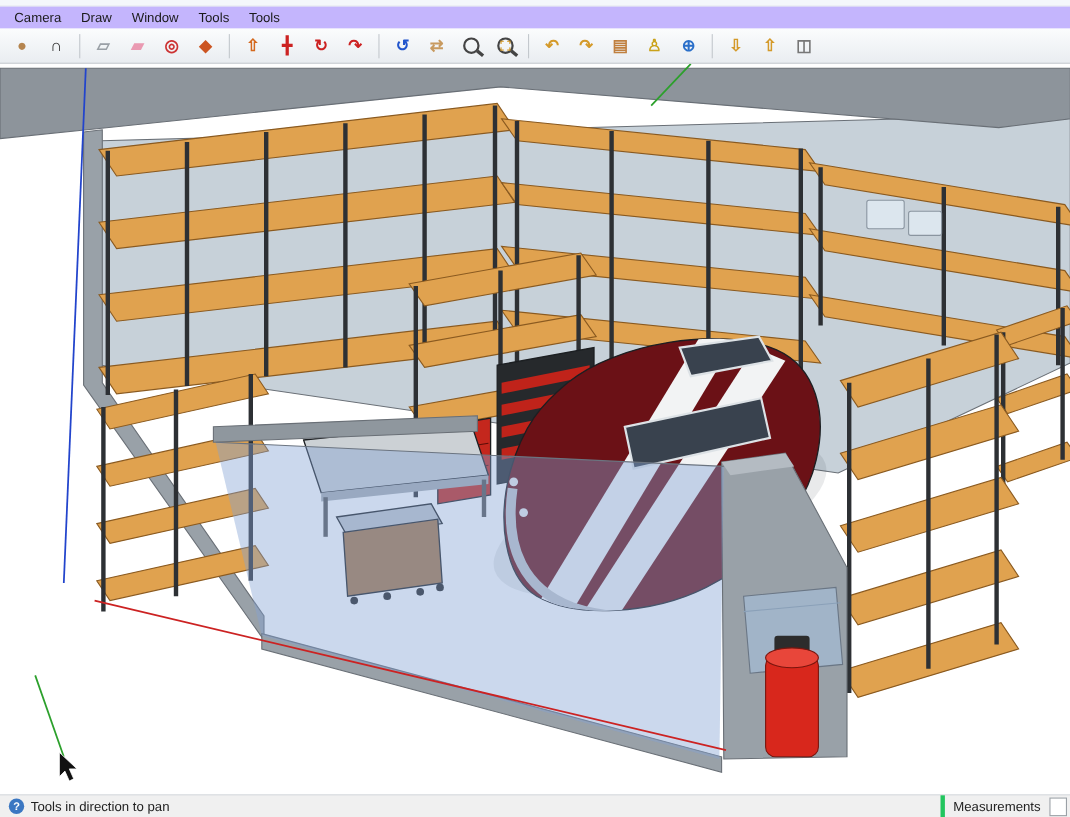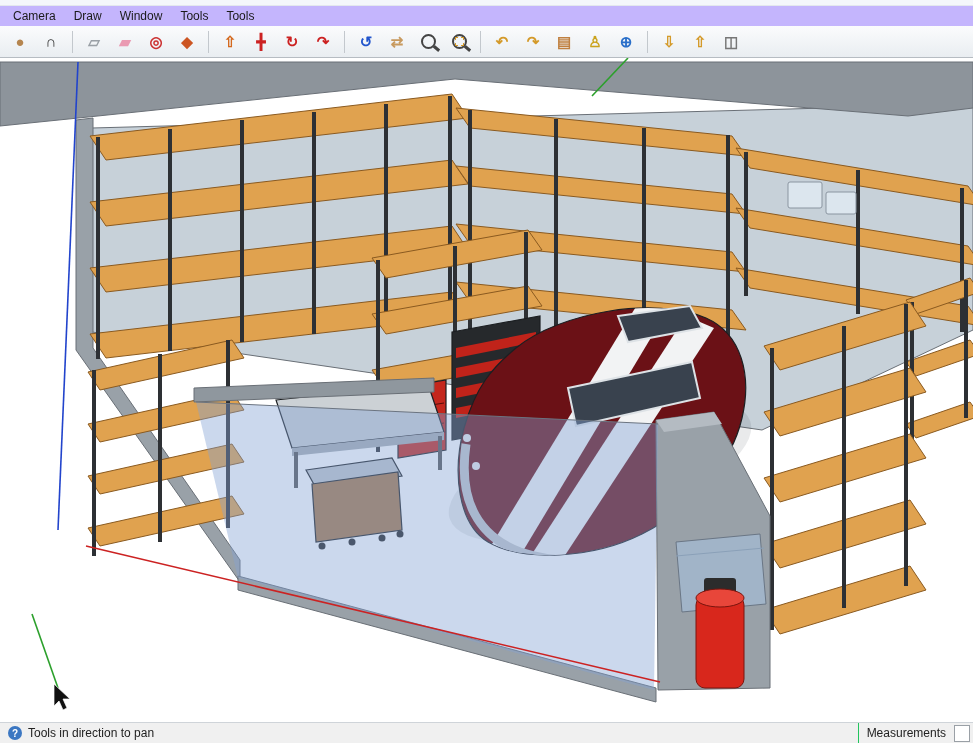--- a/index.html
+++ b/index.html
@@ -11,21 +11,21 @@
   .ticon{width:26px;height:26px;display:flex;align-items:center;justify-content:center;border:1px solid transparent;border-radius:2px;cursor:default}
   .glyph{font-size:15px;line-height:1;font-weight:bold}
   .tsep{width:1px;height:22px;background:#c3c8cd;margin:0 4px}
   .mag{width:11px;height:11px;border:2px solid #444;border-radius:50%;position:relative;display:inline-block}
   .mag::after{content:"";position:absolute;width:7px;height:3px;background:#444;right:-6px;bottom:-3px;transform:rotate(40deg)}
   .mag.win::before{content:"";position:absolute;inset:1px;border:1px dashed #d49a2a}
   .viewport{height:664px;position:relative;background:#fff}
   .statusbar{height:21px;box-sizing:border-box;background:#f0f0f0;border-top:1px solid #cfd4d9;display:flex;align-items:center;font-size:12px;color:#222;padding:0 2px}
   .helpicon{width:14px;height:14px;border-radius:50%;background:#3b77c2;color:#fff;font-size:10px;font-weight:bold;display:flex;align-items:center;justify-content:center;margin:0 6px;flex:none}
   .spacer{flex:1}
-  .meas-label{padding:0 8px;border-left:1px solid #22c55e;height:100%;display:flex;align-items:center}
+  .meas-label{padding:0 8px;border-left:4px solid #22c55e;height:100%;display:flex;align-items:center}
   .meas-box{width:14px;height:15px;background:#fff;border:1px solid #9aa0a6;margin-right:1px}
   
   .wl{stroke:#696f76;stroke-width:1}
   .bd{stroke-width:1}
   .post{stroke-width:4}
   .outl{stroke:#1c1f22;stroke-width:1.2}
   .wsh{stroke:#dde2e6;stroke-width:2}
   .axis{fill:none;stroke-width:1.6}
   .edge{stroke:#6b7480;stroke-width:1;fill:none}
 </style>

